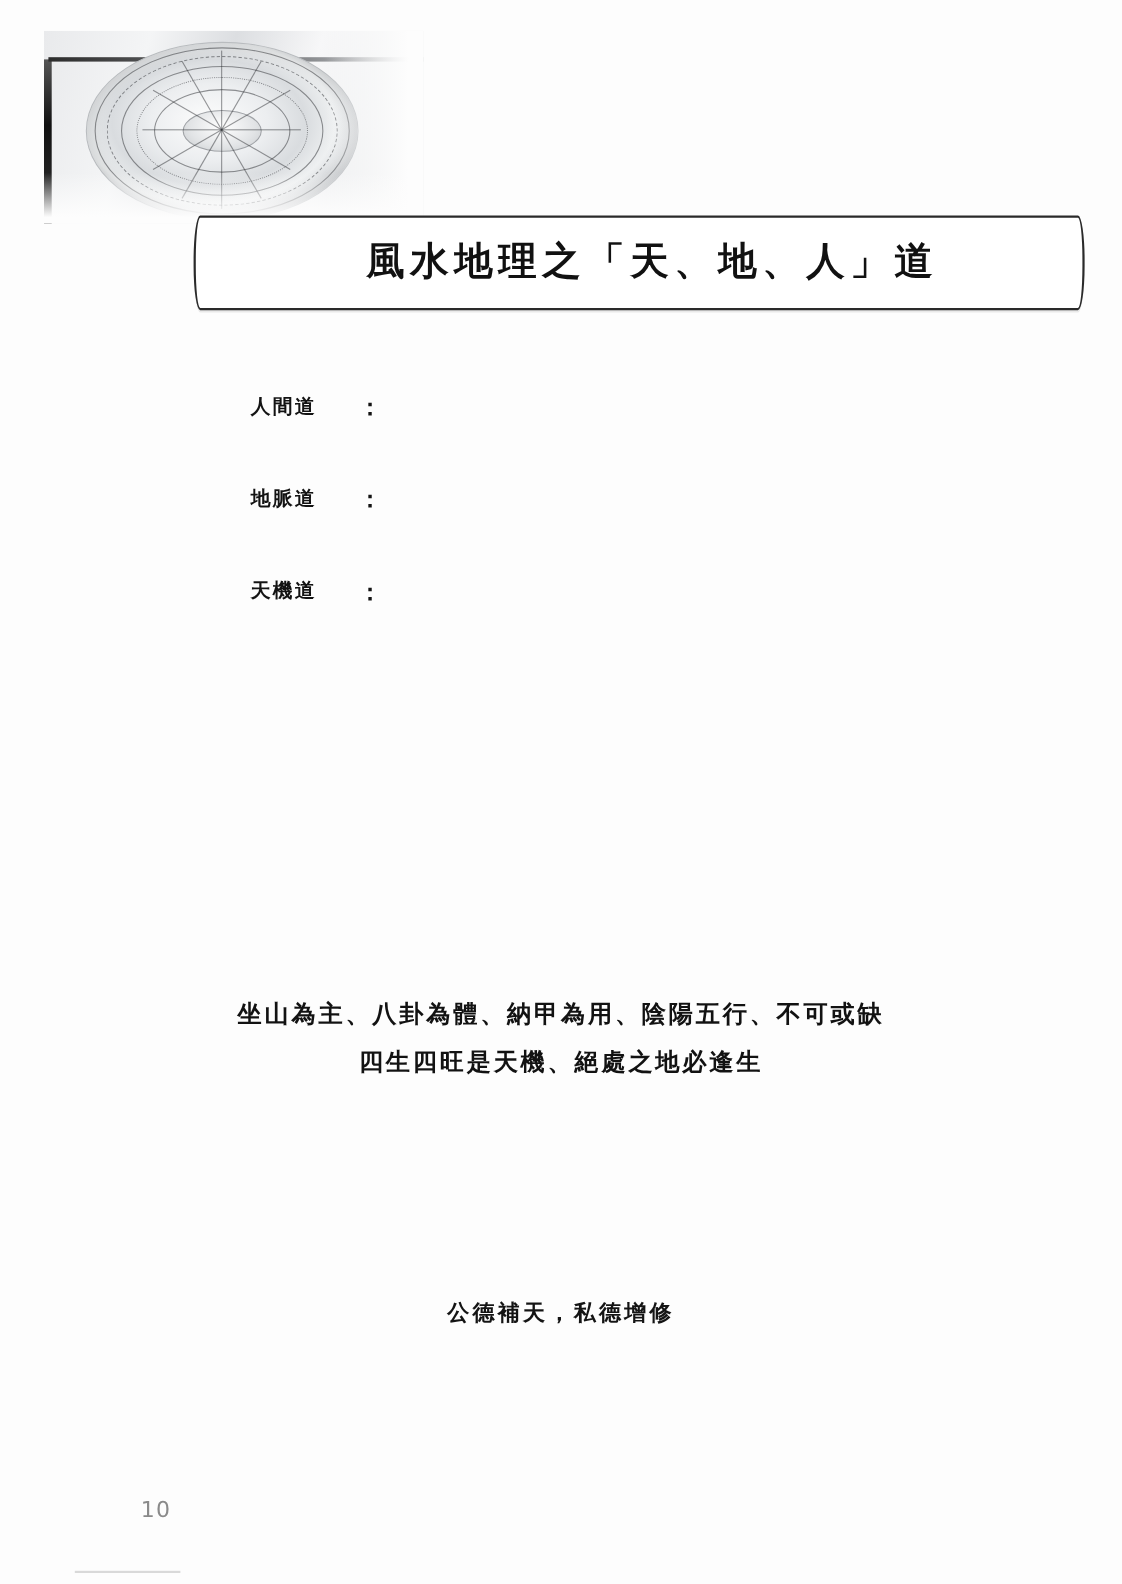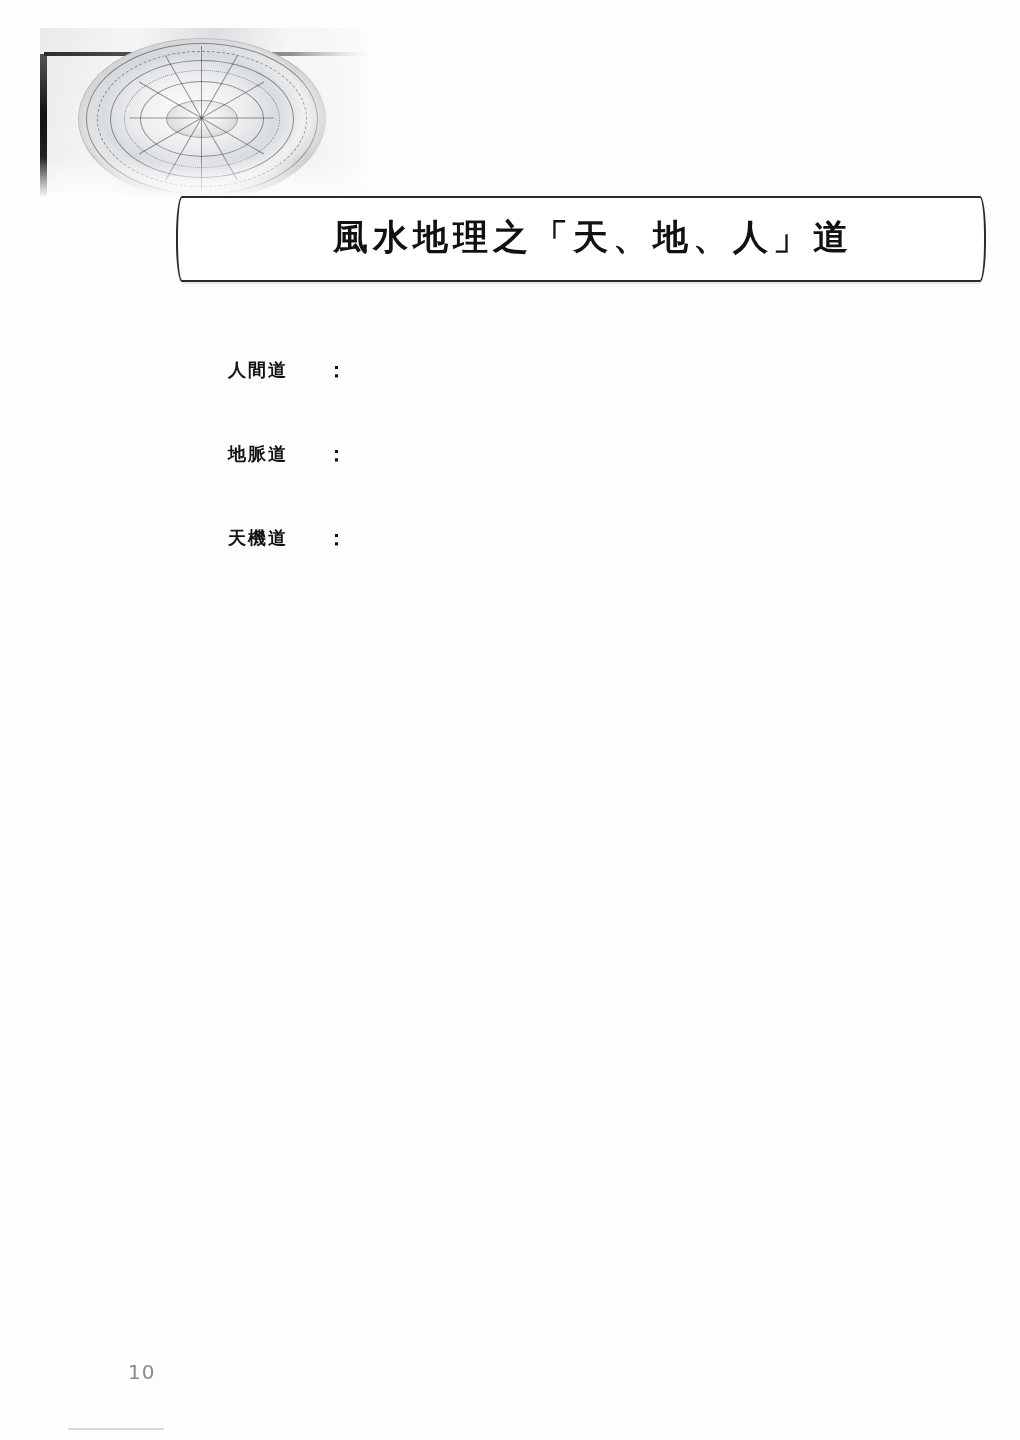--- a/index.html
+++ b/index.html
@@ -294,19 +294,22 @@
     </div>
 
     <div class="section">
       <div class="term">天機道</div>
       <div class="colon">：</div>
     </div>
 
   </div>
 
   <div class="verse">
+    <div class="line">坐山為主、八卦為體、納甲為用、陰陽五行、不可或缺</div>
+    <div class="line">四生四旺是天機、絕處之地必逢生</div>
   </div>
 
+  <div class="closing">公德補天，私德增修</div>
 
   <div class="page-number">10</div>
   <div class="footer-rule"></div>
 
 </div>
 
 </body></html>

